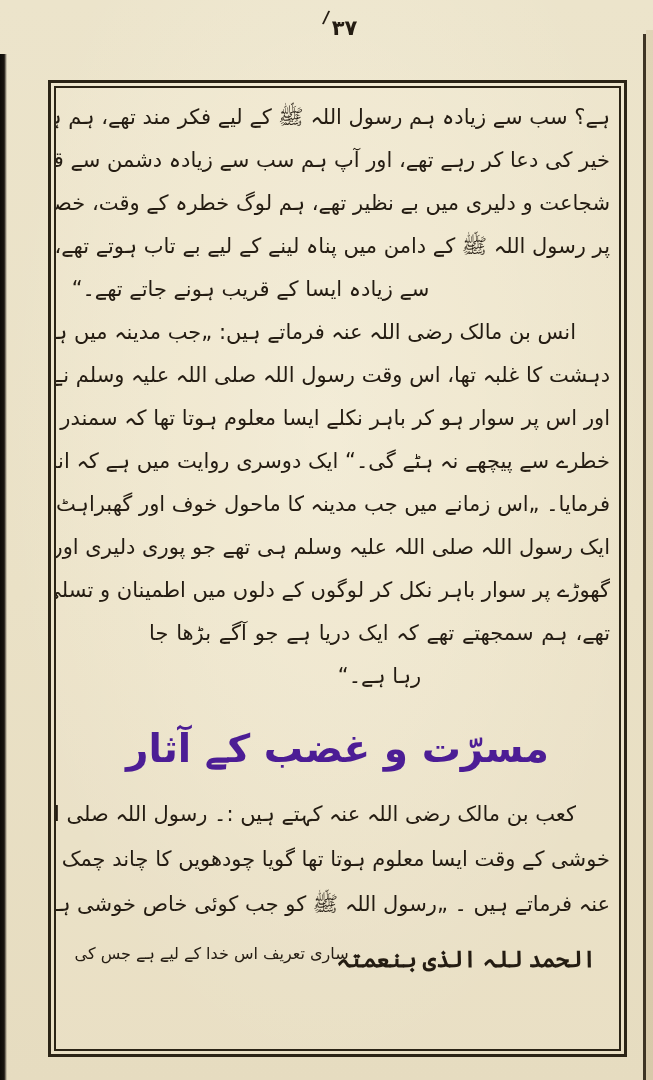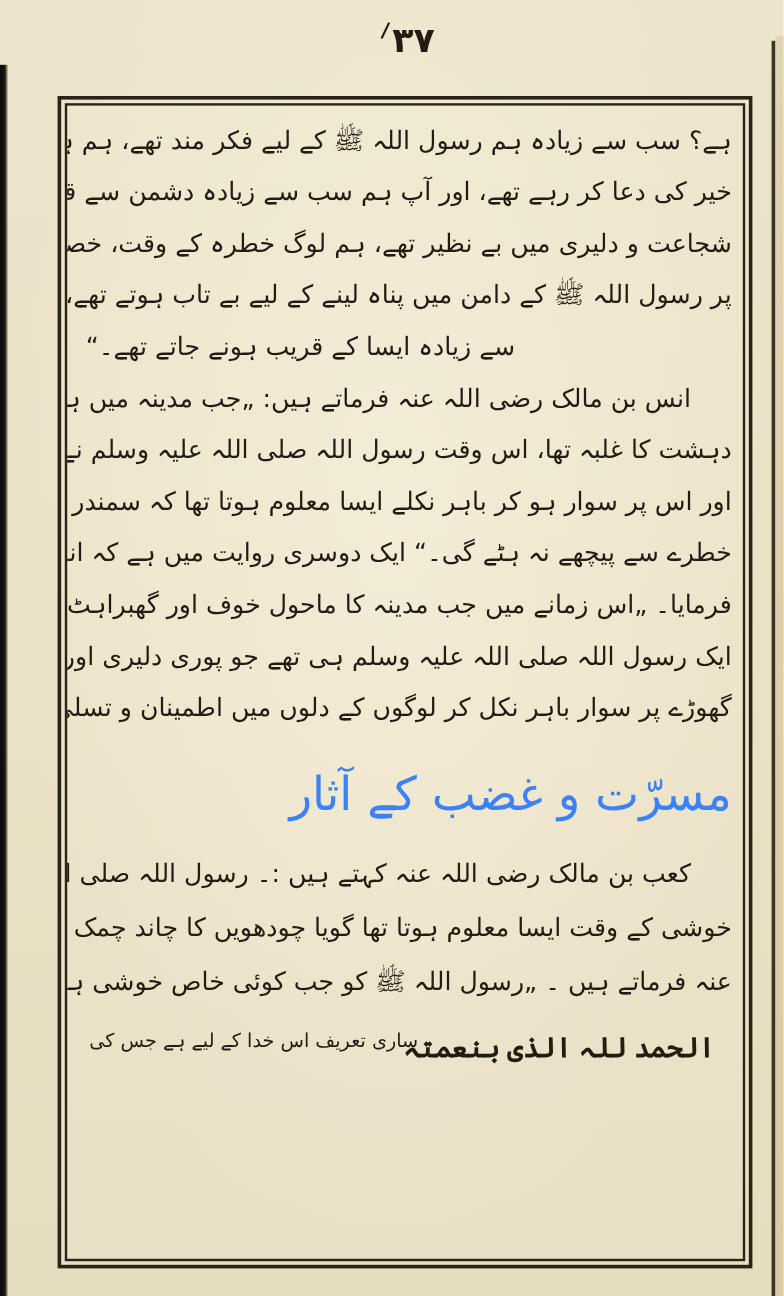--- a/index.html
+++ b/index.html
@@ -30,21 +30,21 @@
   
   .page-number{
     position:absolute; top:16px; left:0; width:680px;
     text-align:center; direction:ltr;
     font-weight:bold; color:#241c12;
   }
   .page-number .mark{
     display:inline-block; font-size:17px; transform:translateY(-12px) rotate(8deg);
     margin-right:3px; font-weight:bold;
   }
-  .page-number .num{ font-size:29px; letter-spacing:1px; }
+  .page-number .num{ font-size:21px; letter-spacing:1px; }
 
   
   .frame{
     position:absolute; left:48px; top:80px; width:579px; height:977px;
     border:3px solid #2b2416;
     background:rgba(255,250,232,.12);
   }
   .frame-inner{
     position:absolute; top:3px; left:3px; right:3px; bottom:3px;
     border:2px solid #2b2416;
@@ -60,24 +60,25 @@
   }
   .p2 .line{ line-height:43px; }
   .p3 .line{ line-height:45px; font-size:21px; }
   .line.first-indent{ padding-right:34px; }
   .line.last-left{ text-align-last:center; padding-left:4px; padding-right:178px; white-space:normal; }
   .line.last-mid{ text-align-last:center; padding-left:84px; white-space:normal; }
   .line.last-center{ text-align-last:center; white-space:normal; }
 
   
   .heading{
-    font-size:39px; font-weight:normal; line-height:58px;
+    text-align:center;
+    font-size:39px; font-weight:bold; line-height:58px;
     padding:22px 0 14px 0;
     letter-spacing:-1px;
-    color:#3b82f6;
+    color:#4c1d95;
   }
 
   
   .dua-row{ display:flex; margin-top:6px; }
   .dua-arabic{
     width:44%; padding-right:14px; padding-top:4px;
     font-size:23px; font-weight:bold; line-height:46px;
     text-align:right; white-space:nowrap;font-family:Liberation Serif, serif;
   }
   .dua-urdu{
@@ -109,20 +110,21 @@
     </div>
 
     <div class="para p2">
       <div class="line first-indent">انس بن مالک رضی اللہ عنہ فرماتے ہیں: „جب مدینہ میں ہر طرف خوف و</div>
       <div class="line">دہشت کا غلبہ تھا، اس وقت رسول اللہ صلی اللہ علیہ وسلم نے طلحہ کا گھوڑا لیا</div>
       <div class="line">اور اس پر سوار ہو کر باہر نکلے ایسا معلوم ہوتا تھا کہ سمندر کی ایک موج ہے جو کسی</div>
       <div class="line">خطرے سے پیچھے نہ ہٹے گی۔“ ایک دوسری روایت میں ہے کہ انس بن مالک نے</div>
       <div class="line">فرمایا۔ „اس زمانے میں جب مدینہ کا ماحول خوف اور گھبراہٹ میں ڈوبا ہوا تھا</div>
       <div class="line">ایک رسول اللہ صلی اللہ علیہ وسلم ہی تھے جو پوری دلیری اور بے باکی کے ساتھ طلحہ کے</div>
       <div class="line">گھوڑے پر سوار باہر نکل کر لوگوں کے دلوں میں اطمینان و تسلی کی روح پھونک رہے</div>
+      <div class="line last-mid">تھے، ہم سمجھتے تھے کہ ایک دریا ہے جو آگے بڑھا جا رہا ہے۔“</div>
     </div>
 
     <div class="heading">مسرّت و غضب کے آثار</div>
 
     <div class="para p3">
       <div class="line first-indent">کعب بن مالک رضی اللہ عنہ کہتے ہیں :۔ رسول اللہ صلی اللہ علیہ وسلم کا چہرہ</div>
       <div class="line">خوشی کے وقت ایسا معلوم ہوتا تھا گویا چودھویں کا چاند چمک رہا ہے۔ علی رضی اللہ</div>
       <div class="line">عنہ فرماتے ہیں ۔ „رسول اللہ ﷺ کو جب کوئی خاص خوشی ہوئی تو اس وقت خدا</div>
     </div>
 

